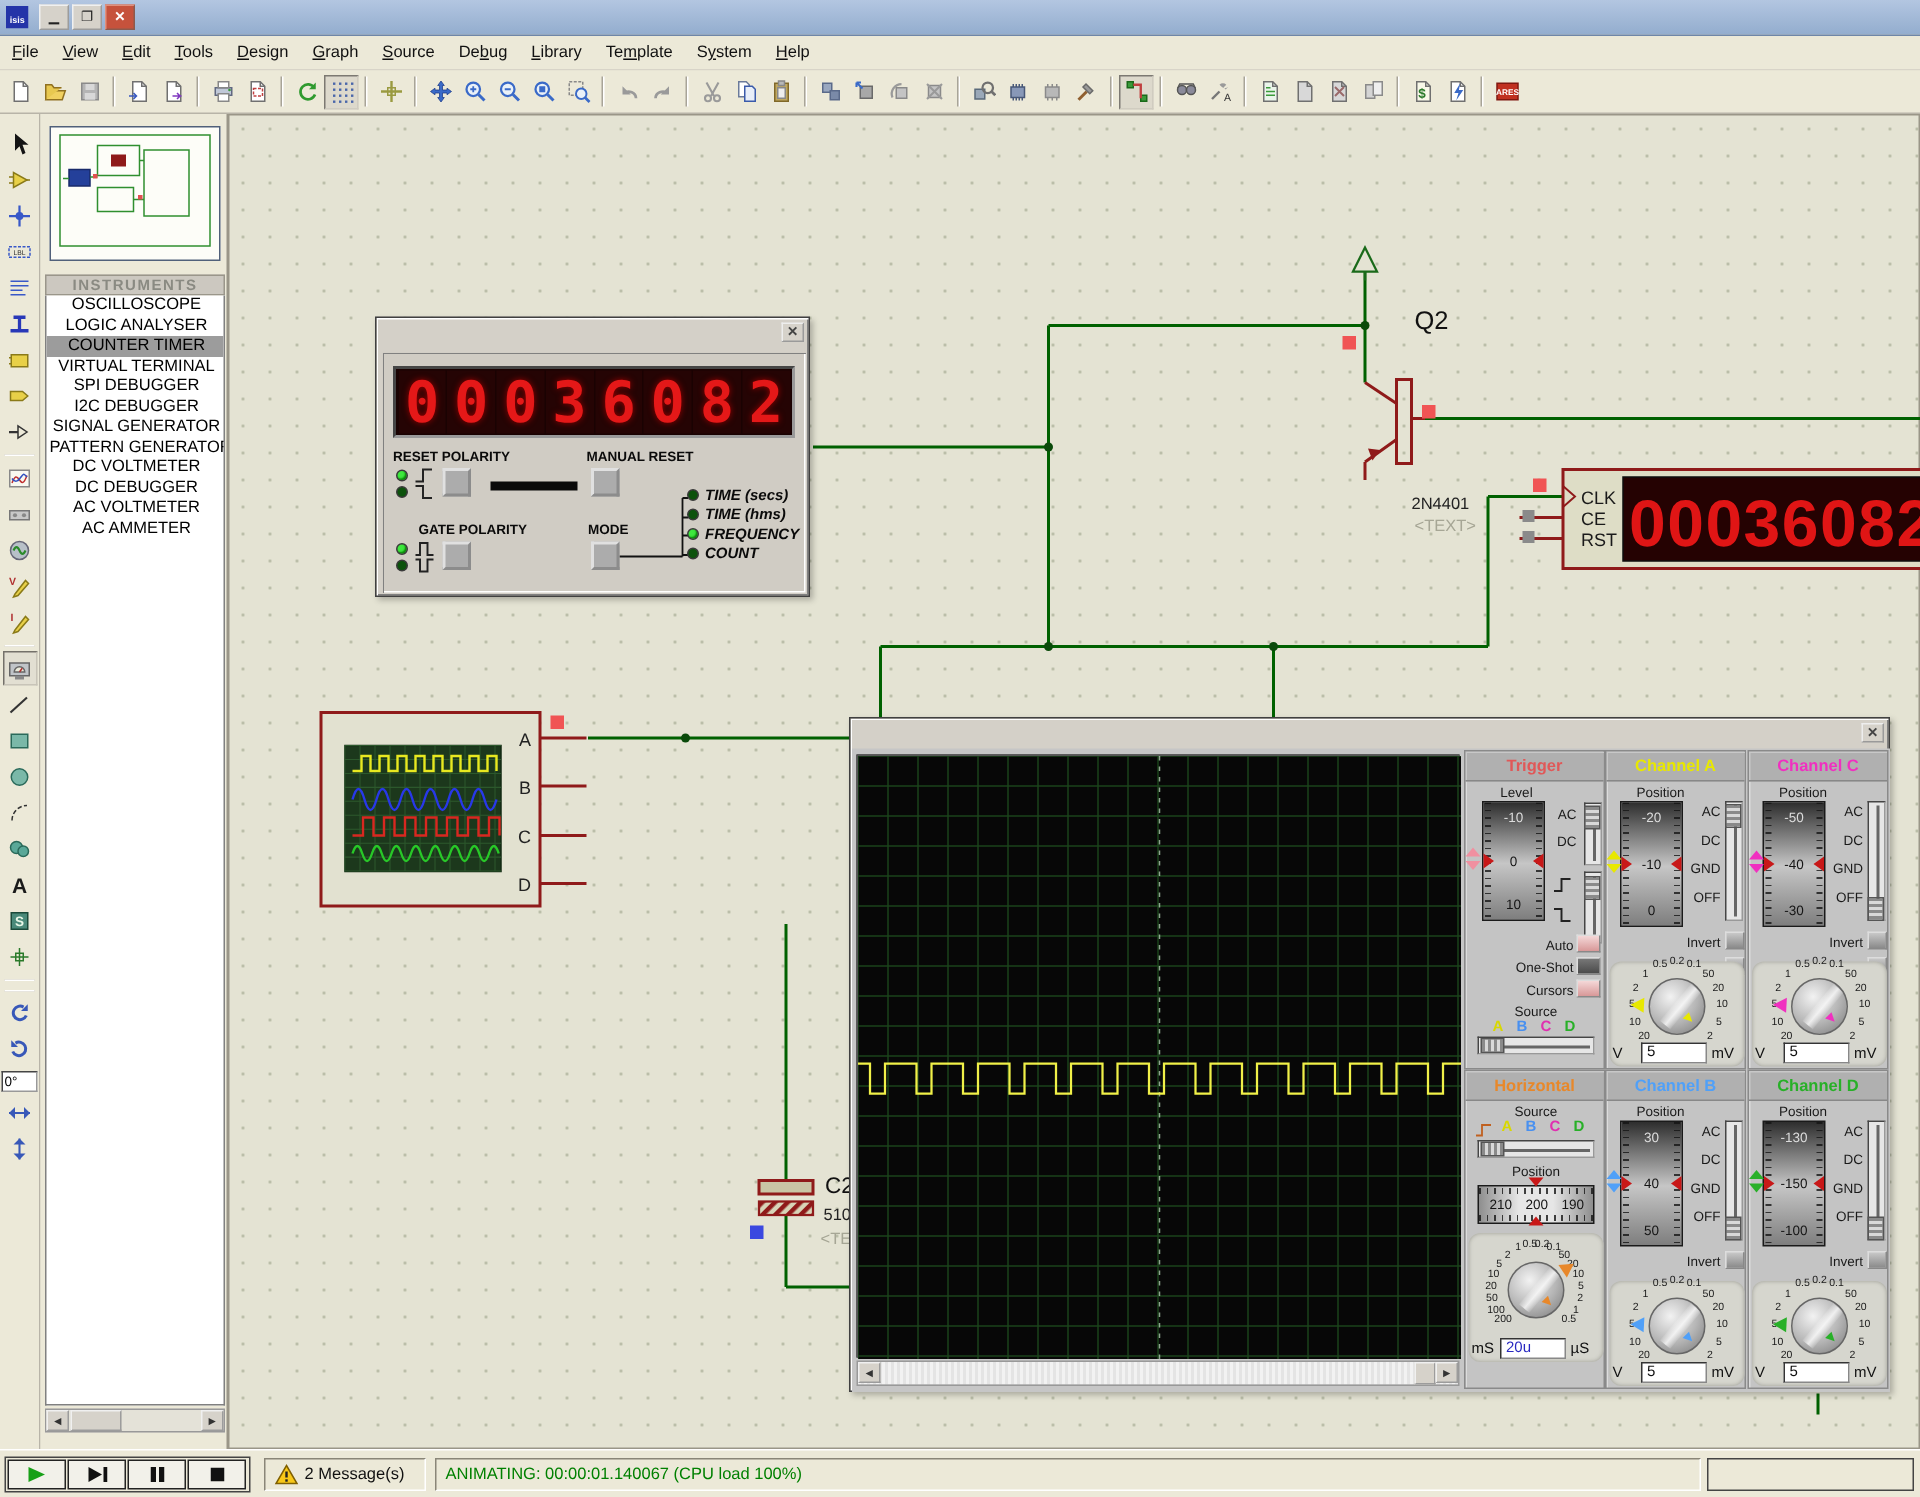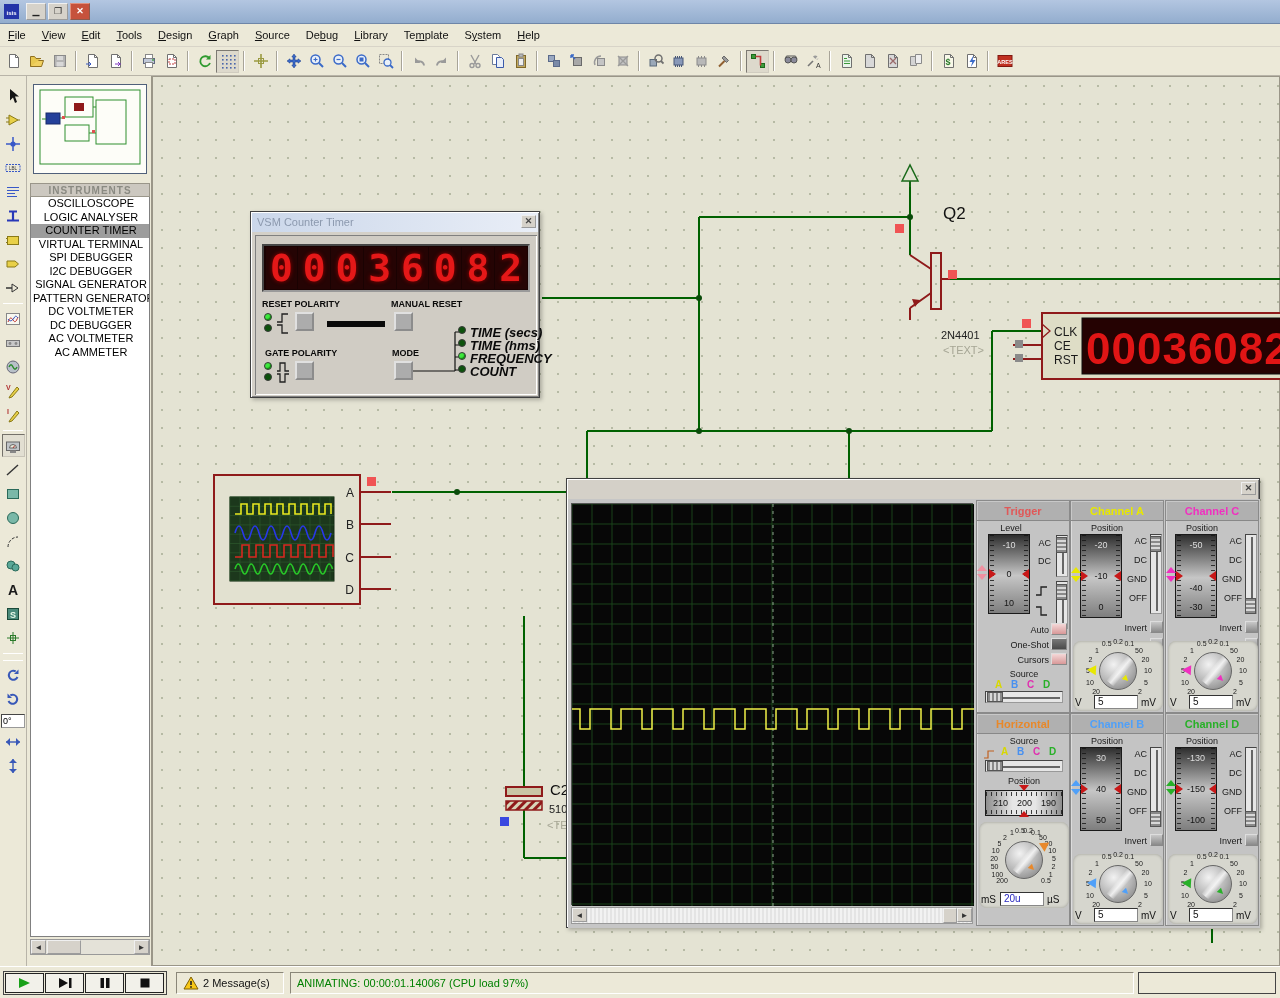--- a/index.html
+++ b/index.html
@@ -54,21 +54,21 @@
   
   .vsm-inner{background:#D0CCC4;box-shadow:inset 1px 1px 0 #808080,inset -1px -1px 0 #FFF;}
   .seg{background:#1A0202;border:2px inset #9A9A9A;display:flex;padding:1px;}
   .seg-digit{flex:1;margin:0 0.5px;background:#250404;color:#E41818;font-family:"DejaVu Sans Mono",monospace;font-weight:bold;font-size:38px;line-height:42px;text-align:center;text-shadow:0 0 4px #900;}
   .ct-label{font-size:9px;font-weight:bold;color:#0A0A0A;white-space:nowrap;}
   .led{width:8px;height:8px;border-radius:50%;border:1px solid #3A3A3A;}
   .led.on{background:#3EE83E;box-shadow:inset -1px -1px 1px #0A8A0A;}
   .led.off{background:#0C520C;}
   .ct-btn{background:#ACACAC;border:2px outset #E0E0E0;}
   .ct-bar{background:#0A0A0A;}
-  .mode-opt-label{font-size:13px;font-style:italic;font-weight:bold;color:#0A0A0A;white-space:nowrap;}
+  .mode-opt-label{font-size:10px;font-style:italic;font-weight:bold;color:#0A0A0A;white-space:nowrap;}
 
   
   .scope-body{background:#C6C6C6;}
   .scope-screen{border:1px solid #555;background:#000;}
   .scope-scroll{background:repeating-linear-gradient(90deg,#F2F2F2 0 2px,#E4E4E4 2px 4px);border:1px solid #999;}
   .sc-panel{background:#C4C4C4;border:1px solid #8A8A8A;box-shadow:inset 1px 1px 0 #DCDCDC;}
   .sc-head{position:absolute;left:0;top:0;width:100%;height:20px;background:#B0B0B0;border-bottom:1px solid #888;box-shadow:inset 1px 1px 0 #C8C8C8;font-weight:bold;font-size:11px;text-align:center;line-height:20px;}
   .sc-lbl{font-size:9px;color:#1A1A1A;white-space:nowrap;}
   .dial{background:linear-gradient(180deg,#2E2E2E,#C6C6C6 52%,#7E7E7E);border:1px solid #1A1A1A;overflow:hidden;}
   .dial-num{width:100%;text-align:center;font-size:9px;color:#151515;}
@@ -679,21 +679,20 @@
           <rect x="869" y="242" width="9" height="9" fill="#F05454"></rect>
           <rect x="214" y="400" width="9" height="9" fill="#F05454"></rect>
           <rect x="862" y="263" width="8" height="8" fill="#8A8A8A"></rect>
           <rect x="862" y="277" width="8" height="8" fill="#8A8A8A"></rect>
           <rect x="347" y="740" width="9" height="9" fill="#3A48E0"></rect>
         </g>
       </svg>
     </div>
 
   <div class="popup abs" style="left:250px;top:211px;width:290px;height:187px">
-    <div class="popup-title"><span>VSM Counter Timer</span></div>
     <span class="popup-close">✕</span>
     <div class="vsm-inner abs" style="left:4px;top:23px;width:282px;height:160px">
       <div class="seg abs" id="segDisplay" style="left:7px;top:9px;width:268px;height:48px">
           <span class="seg-digit">0</span>
           <span class="seg-digit">0</span>
           <span class="seg-digit">0</span>
           <span class="seg-digit">3</span>
           <span class="seg-digit">6</span>
           <span class="seg-digit">0</span>
           <span class="seg-digit">8</span>
@@ -705,21 +704,21 @@
       <span class="led off abs" style="left:9px;top:89px"></span>
       <span class="abs" style="left:21px;top:75px"><svg width="14" height="12">
             <path d="M1 10h5V2h6" fill="none" stroke="#222" stroke-width="1.3"></path>
           </svg></span>
       <span class="abs" style="left:21px;top:86px"><svg width="14" height="12">
             <path d="M1 2h5v8h6" fill="none" stroke="#222" stroke-width="1.3"></path>
           </svg></span>
       <span class="ct-btn abs" style="left:40px;top:77px;width:19px;height:19px"></span>
       <span class="ct-bar abs" style="left:72px;top:86px;width:58px;height:6px"></span>
       <span class="ct-btn abs" style="left:139px;top:77px;width:19px;height:19px"></span>
-      <span class="ct-label abs" style="left:10px;top:113px">GATE POLARITY</span>
+      <span class="ct-label abs" style="left:24px;top:113px">GATE POLARITY</span>
       <span class="led on abs" style="left:9px;top:127px"></span>
       <span class="led off abs" style="left:9px;top:138px"></span>
       <span class="abs" style="left:21px;top:124px"><svg width="14" height="12">
             <path d="M1 10h3V2h5v8h4" fill="none" stroke="#222" stroke-width="1.3"></path>
           </svg></span>
       <span class="abs" style="left:21px;top:135px"><svg width="14" height="12">
             <path d="M1 2h3v8h5V2h4" fill="none" stroke="#222" stroke-width="1.3"></path>
           </svg></span>
       <span class="ct-btn abs" style="left:40px;top:126px;width:19px;height:19px"></span>
       <span class="ct-label abs" style="left:137px;top:113px">MODE</span>
@@ -851,21 +850,21 @@
             <div class="valbox abs" style="position: absolute; left: 23px; top: 194px; width: 44px; height: 14px;">5</div>
             <span class="unit abs" style="position: absolute; left: 70px; top: 196px;">mV</span>
           </div>
           <div class="sc-panel" style="position: absolute; left: 189px; top: 0px; width: 94px; height: 213px;">
             <div class="sc-head" style="color: rgb(240, 48, 192);">Channel C</div>
             <div class="sc-lbl abs" style="position: absolute; left: 8px; top: 22px; width: 56px; text-align: center;">Position</div>
             <div class="dial" style="position: absolute; left: 9px; top: 33px; width: 42px; height: 84px;">
               <div class="tickcol abs" style="left: 1px;"></div>
               <div class="tickcol abs" style="right: 1px;"></div>
               <div class="dial-num abs" style="top: 5px; color: rgb(220, 220, 220);">-50</div>
-              <div class="dial-num abs" style="top: 48px;">-40</div>
+              <div class="dial-num abs" style="top: 36px;">-40</div>
               <div class="dial-num abs" style="top: 67px;">-30</div>
             </div>
             <div class="tri-right abs" style="position: absolute; left: 10px; top: 70px;"></div>
             <div class="tri-left abs" style="position: absolute; left: 43px; top: 70px;"></div>
             <div class="tri-up abs" style="position: absolute; left: 0px; top: 66px; border-bottom-color: rgb(240, 48, 192);"></div>
             <div class="tri-down abs" style="position: absolute; left: 0px; top: 75px; border-top-color: rgb(240, 48, 192);"></div>
             <div class="swlabel abs" style="position: absolute; left: 46px; top: 35px; width: 30px; text-align: right;">AC</div>
             <div class="swlabel abs" style="position: absolute; left: 46px; top: 54px; width: 30px; text-align: right;">DC</div>
             <div class="swlabel abs" style="position: absolute; left: 46px; top: 73px; width: 30px; text-align: right;">GND</div>
             <div class="swlabel abs" style="position: absolute; left: 46px; top: 92px; width: 30px; text-align: right;">OFF</div>
@@ -1083,18 +1082,18 @@
       <span style="margin-right:4px;display:flex">
           <svg width="16" height="14">
             <path d="M8 1L15 13H1z" fill="#F8C818" stroke="#806000"></path>
             <rect x="7.2" y="5" width="1.6" height="4" fill="#222"></rect>
             <rect x="7.2" y="10.2" width="1.6" height="1.6" fill="#222"></rect>
           </svg>
         </span>
       <span>2 Message(s)</span>
     </div>
     <div class="status-box abs" style="left:290px;width:844px">
-      <span style="color:#008000">ANIMATING: 00:00:01.140067 (CPU load 97%)</span>
+      <span style="color:#008000">ANIMATING: 00:00:01.140067 (CPU load 100%)</span>
     </div>
     <div class="status-box abs" style="left:1138px;width:138px;border-color:#444"></div>
   </div>
 
 </div>
 
 </body></html>

